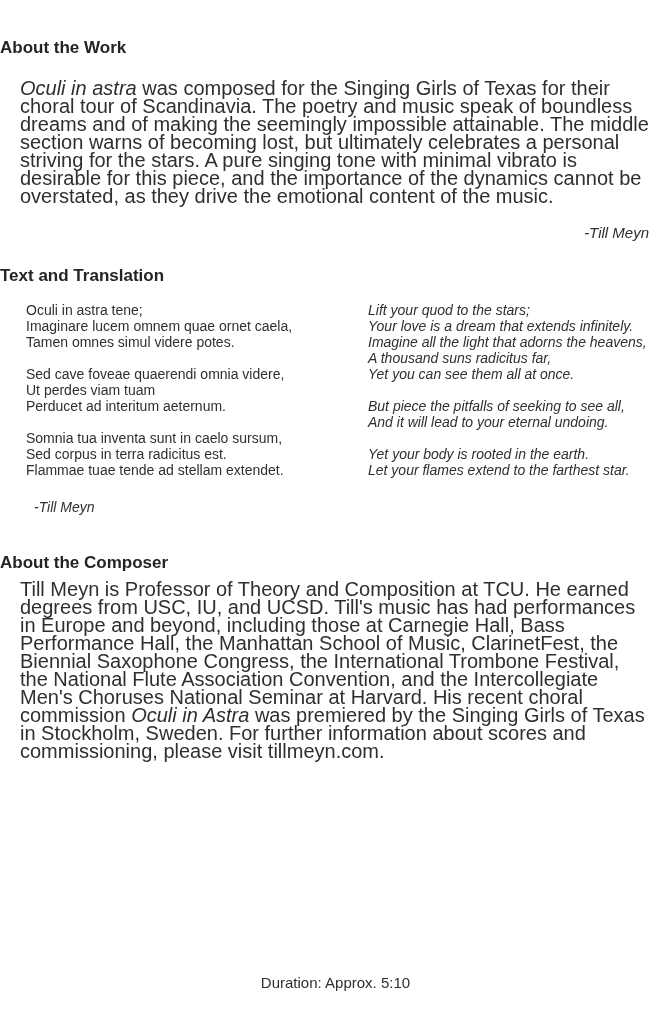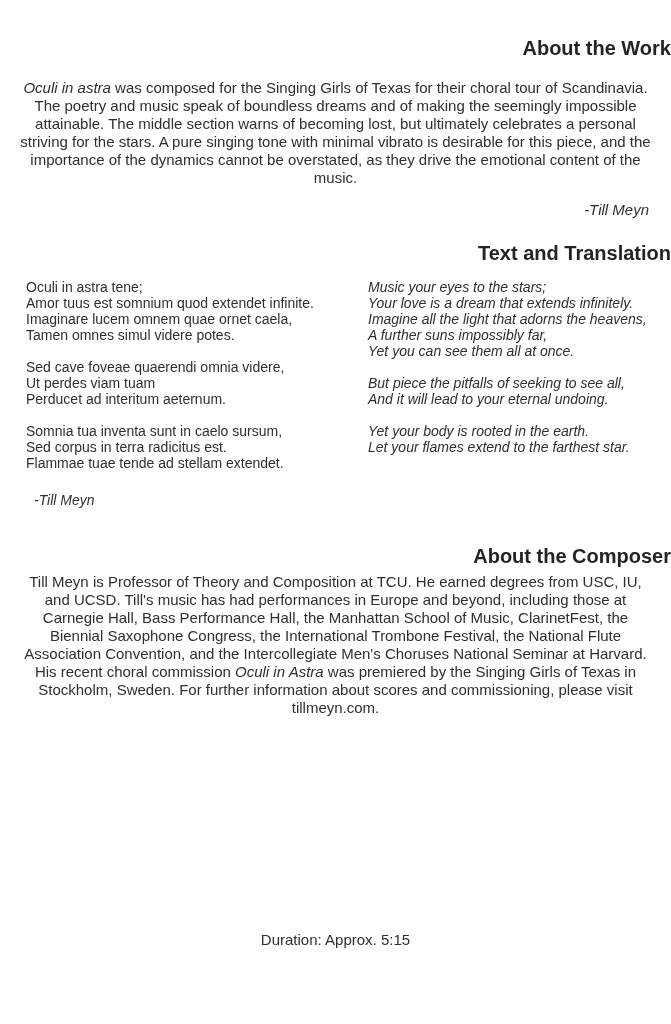--- a/index.html
+++ b/index.html
@@ -8,35 +8,35 @@
     width: 671px;
     height: 1024px;
     margin: 0 auto;
     background: #ffffff;
     overflow: hidden;
     font-family: "Liberation Sans", sans-serif;
     color: #2f2f2f;
     -webkit-font-smoothing: antialiased;
   }
   .heading {
-    text-align: right;
+    text-align: left;
     font-weight: bold;
-    font-size: 20px;
+    font-size: 17px;
     line-height: 18px;
     color: #242424;
   }
   .h-work { margin-top: 39px; }
   .h-translation { margin-top: 26px; }
   .h-composer { margin-top: 39px; }
   .body-para {
-    font-size: 15px;
+    font-size: 20px;
     line-height: 18px;
     padding: 0 20px;
     margin-top: 22px;
-    text-align: center;
+    text-align: left;
   }
   .composer-para { margin-top: 8px; }
   .italic { font-style: italic; }
   .sig-right {
     font-size: 15px;
     line-height: 16px;
     font-style: italic;
     text-align: right;
     padding-right: 22px;
     margin-top: 2px;
@@ -77,55 +77,54 @@
   <p class="body-para"><span class="italic">Oculi in astra</span><span> was composed for the Singing Girls of Texas for their choral tour of Scandinavia. The poetry and music speak of boundless dreams and of making the seemingly impossible attainable. The middle section warns of becoming lost, but ultimately celebrates a personal striving for the stars. A pure singing tone with minimal vibrato is desirable for this piece, and the importance of the dynamics cannot be overstated, as they drive the emotional content of the music.</span></p>
 
   <div class="sig-right">-Till Meyn</div>
 
   <div class="heading h-translation">Text and Translation</div>
 
   <div class="poem-wrap">
     <div class="poem-col-left">
       <div class="stanza">
           <div>Oculi in astra tene;</div>
-          <div>Amor tuus est somnium quod extendet infinite.</div>
           <div>Imaginare lucem omnem quae ornet caela,</div>
           <div>Tamen omnes simul videre potes.</div>
         </div>
       <div class="stanza">
           <div>Sed cave foveae quaerendi omnia videre,</div>
           <div>Ut perdes viam tuam</div>
           <div>Perducet ad interitum aeternum.</div>
         </div>
       <div class="stanza">
           <div>Somnia tua inventa sunt in caelo sursum,</div>
           <div>Sed corpus in terra radicitus est.</div>
           <div>Flammae tuae tende ad stellam extendet.</div>
         </div>
     </div>
     <div class="poem-col-right">
       <div class="stanza">
-          <div>Music your eyes to the stars;</div>
+          <div>Lift your quod to the stars;</div>
           <div>Your love is a dream that extends infinitely.</div>
           <div>Imagine all the light that adorns the heavens,</div>
-          <div>A further suns impossibly far,</div>
+          <div>A thousand suns radicitus far,</div>
           <div>Yet you can see them all at once.</div>
         </div>
       <div class="stanza">
           <div>But piece the pitfalls of seeking to see all,</div>
           <div>And it will lead to your eternal undoing.</div>
         </div>
       <div class="stanza">
           <div>Yet your body is rooted in the earth.</div>
           <div>Let your flames extend to the farthest star.</div>
         </div>
     </div>
   </div>
 
   <div class="sig-poem">-Till Meyn</div>
 
   <div class="heading h-composer">About the Composer</div>
 
   <p class="body-para composer-para"><span>Till Meyn is Professor of Theory and Composition at TCU. He earned degrees from USC, IU, and UCSD. Till's music has had performances in Europe and beyond, including those at Carnegie Hall, Bass Performance Hall, the Manhattan School of Music, ClarinetFest, the Biennial Saxophone Congress, the International Trombone Festival, the National Flute Association Convention, and the Intercollegiate Men's Choruses National Seminar at Harvard. His recent choral commission </span><span class="italic">Oculi in Astra</span><span> was premiered by the Singing Girls of Texas in Stockholm, Sweden. For further information about scores and commissioning, please visit tillmeyn.com.</span></p>
 
-  <div class="duration">Duration: Approx. 5:15</div>
+  <div class="duration">Duration: Approx. 5:10</div>
 
 </div>
 
 </body></html>

